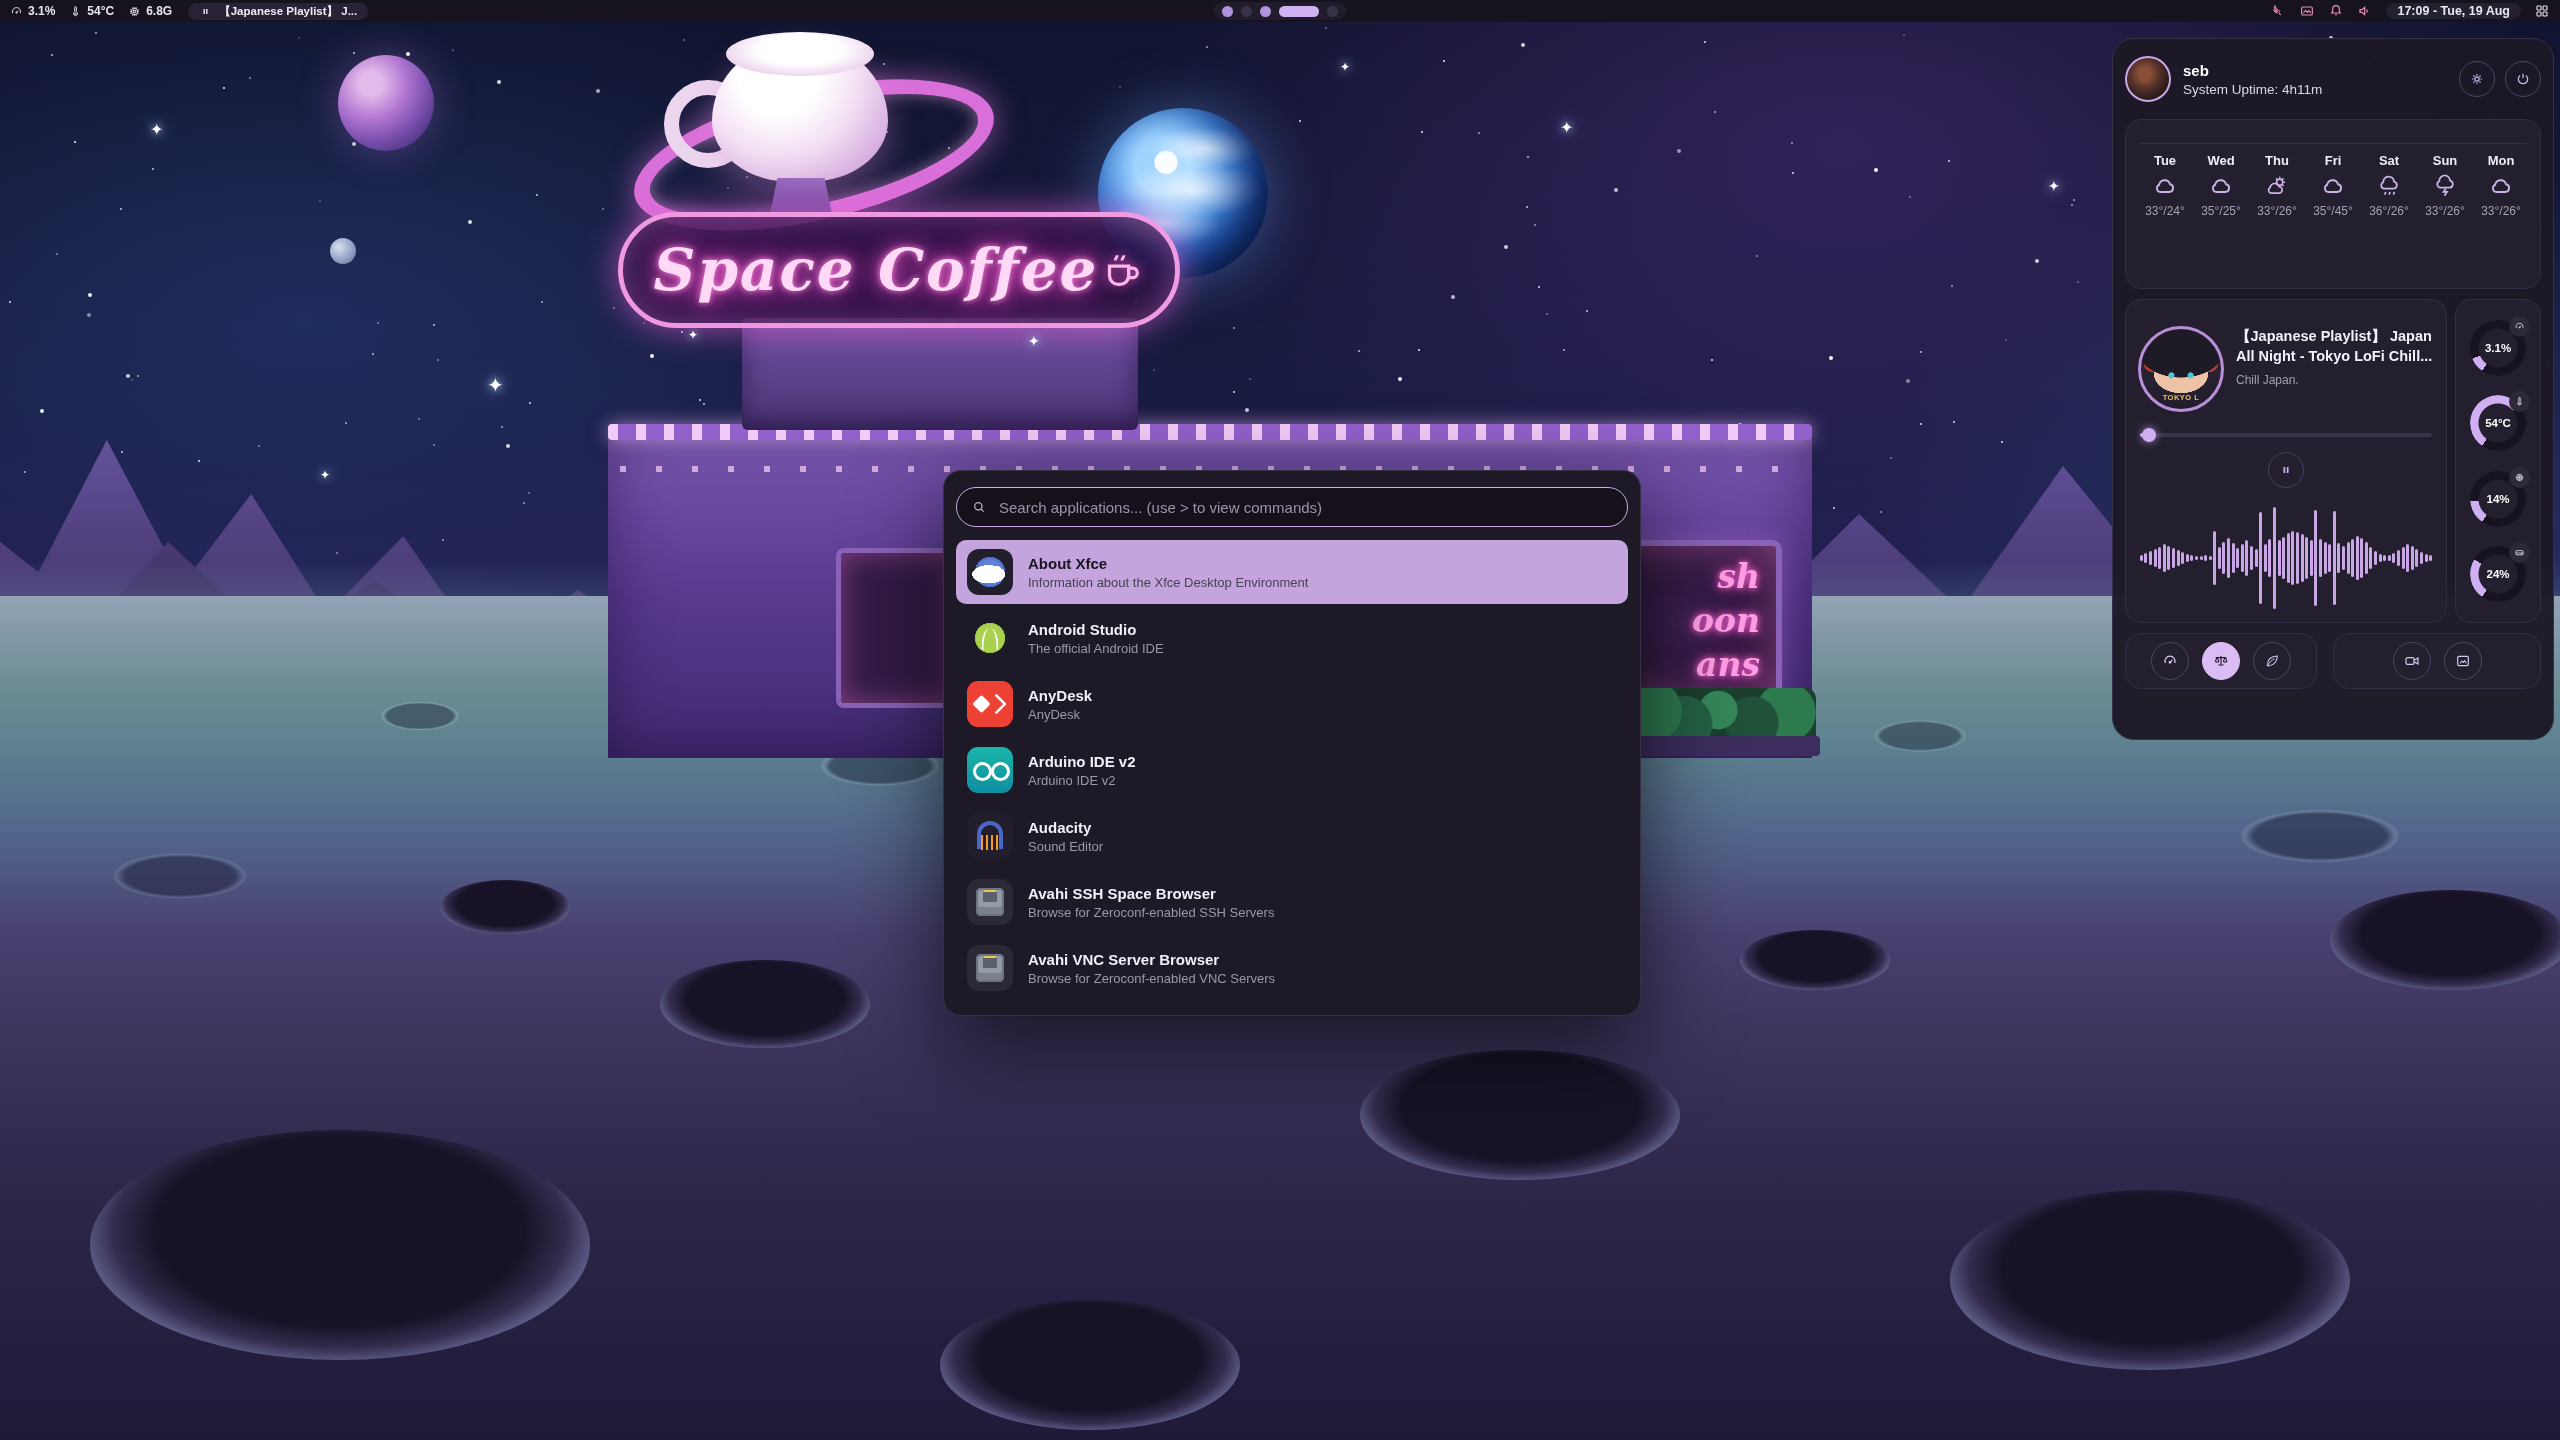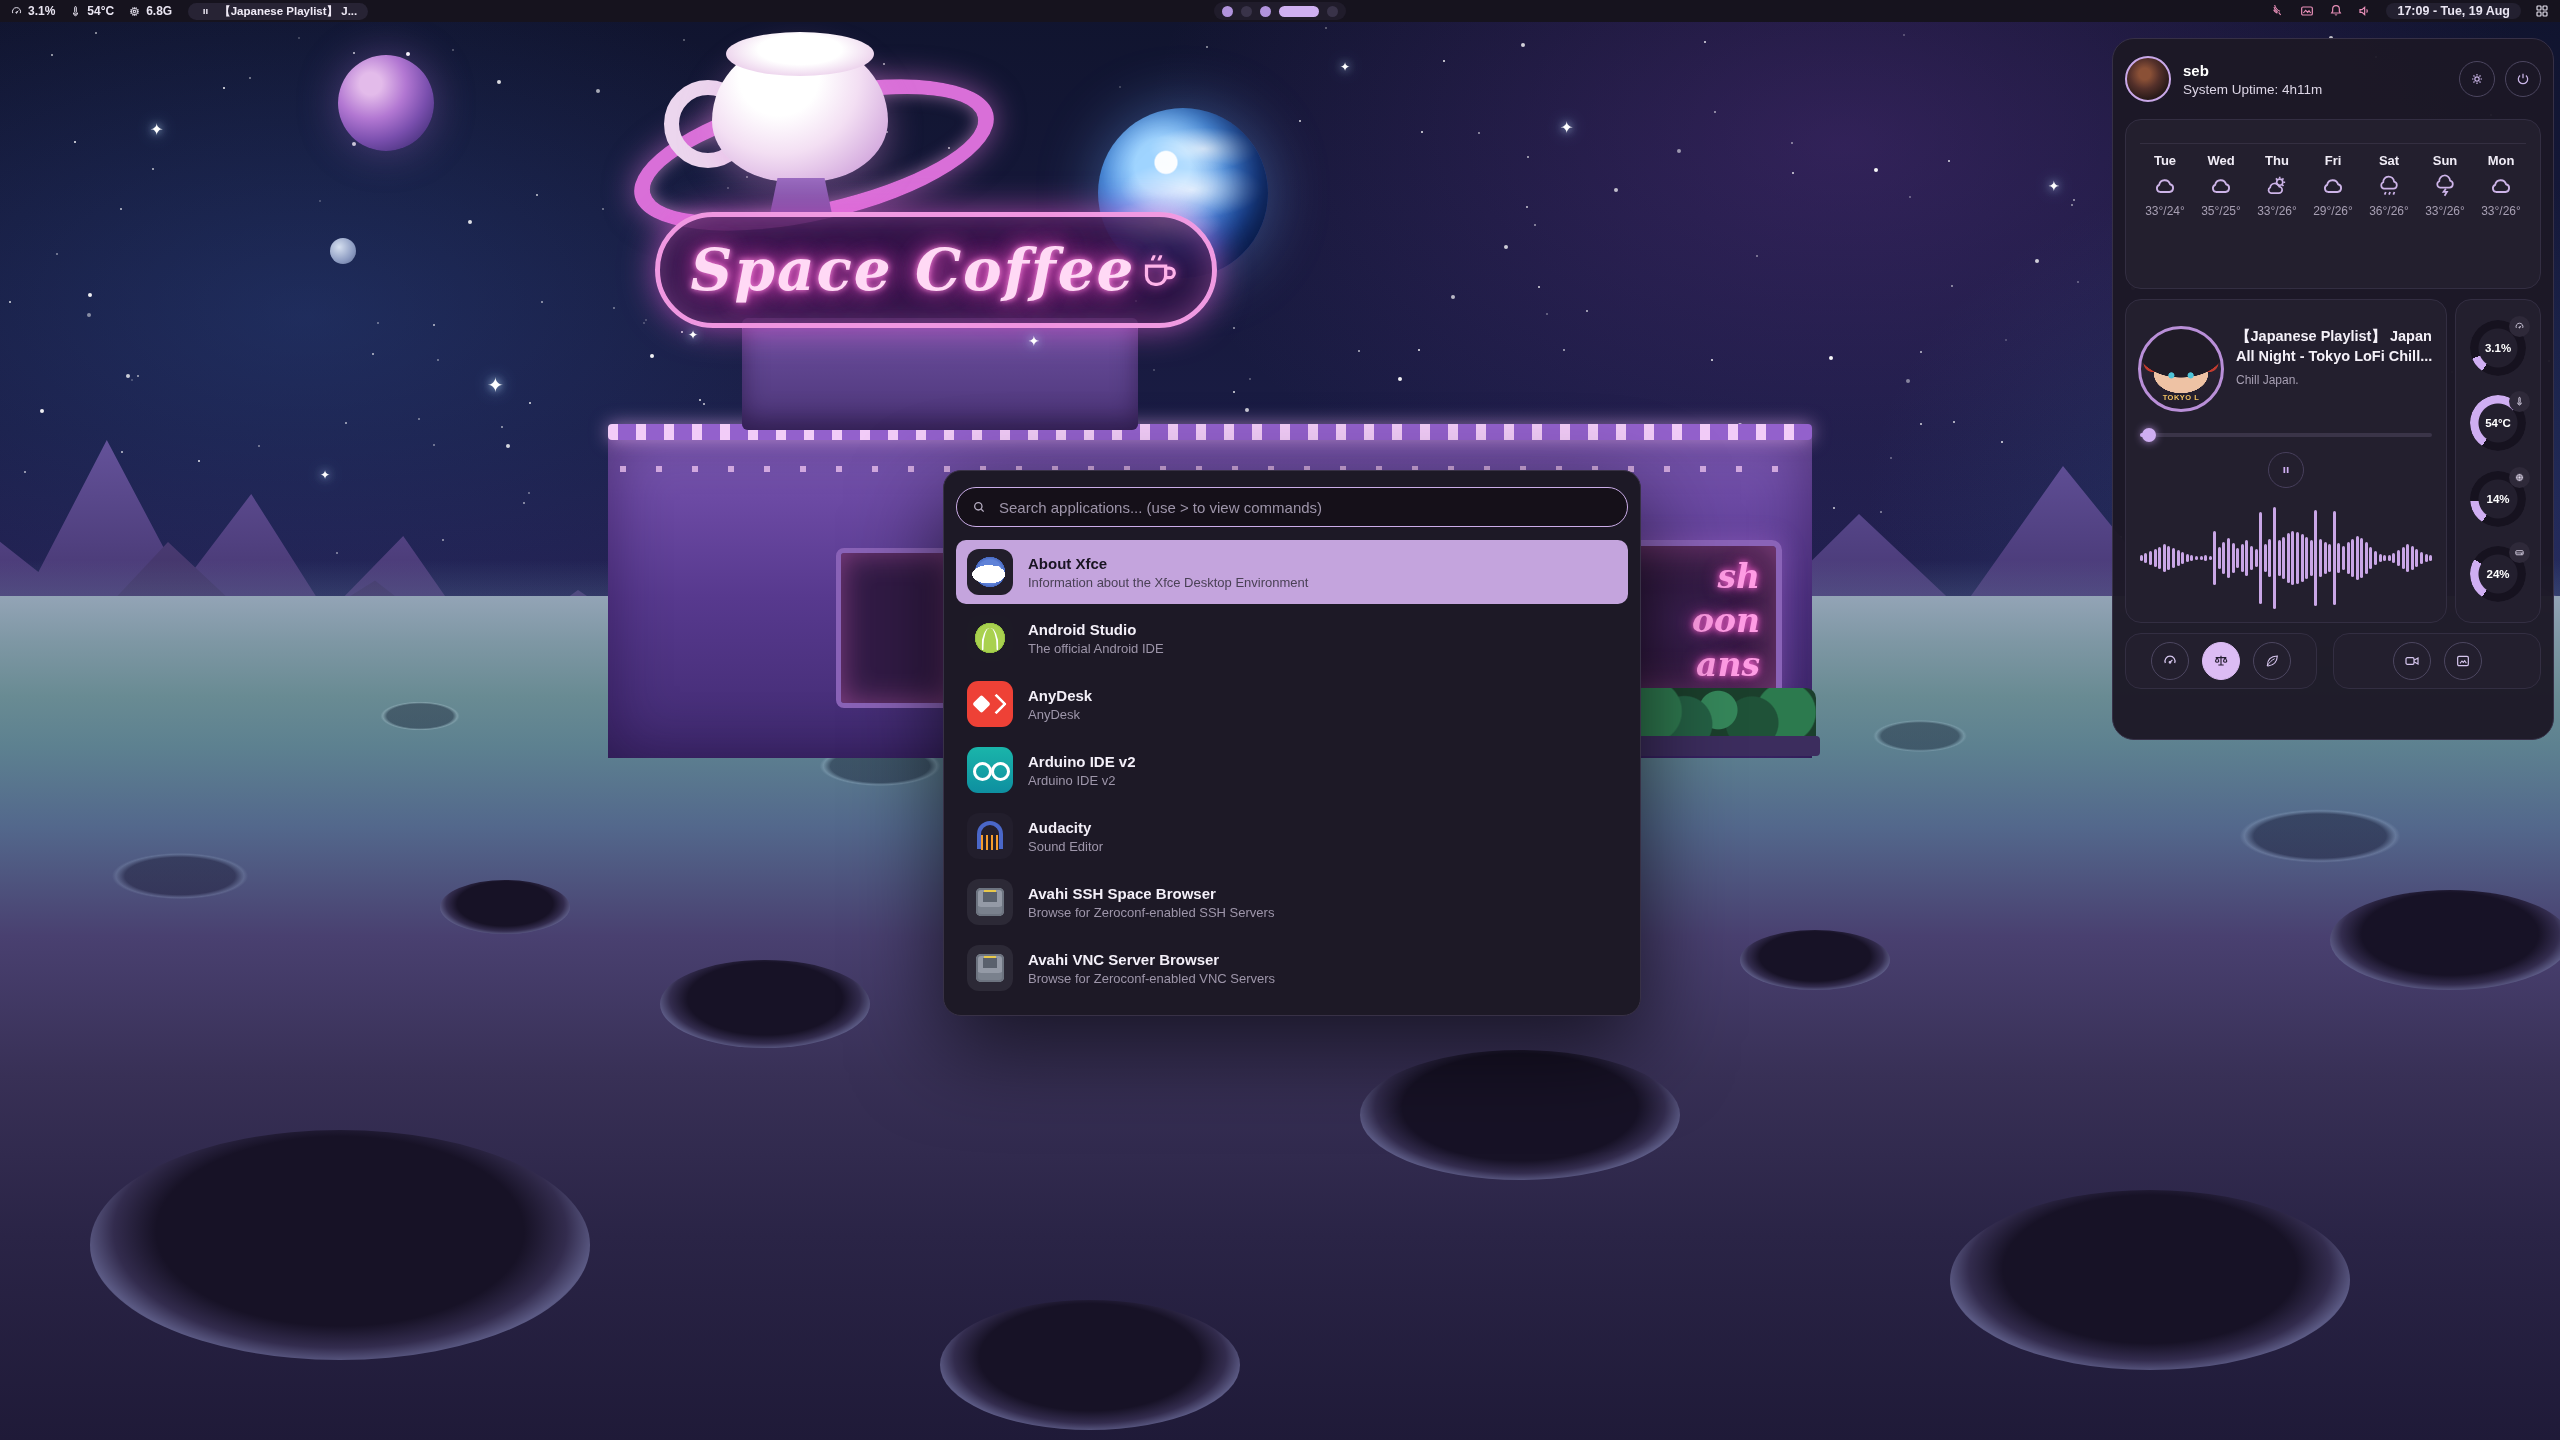--- a/index.html
+++ b/index.html
@@ -62,21 +62,21 @@
   #shop-front{left:608px;top:428px;width:1204px;height:330px;border-radius:8px 8px 0 0;background:
      linear-gradient(180deg,#7e5cb4 0,#6c4aa4 70px,#57398e 170px,#402a70 330px);
      box-shadow:inset 0 0 60px rgba(20,5,40,.45);}
   #shop-strip{left:608px;top:424px;width:1204px;height:16px;background:
      repeating-linear-gradient(90deg,#f2ccf8 0 10px,#9361cc 10px 28px);
      box-shadow:0 0 18px rgba(240,180,250,.6);border-radius:4px;}
   #shop-lights{left:620px;top:466px;width:1180px;height:6px;background:
      repeating-linear-gradient(90deg,rgba(255,210,250,.85) 0 6px,transparent 6px 36px);opacity:.8;}
   #pedestal{left:742px;top:318px;width:396px;height:112px;background:linear-gradient(180deg,#6d50a0,#4c3578);
      box-shadow:inset 0 6px 0 rgba(230,190,250,.35),inset 0 -10px 24px rgba(20,5,40,.5);border-radius:6px;}
-  #sign{left:655px;top:212px;width:552px;height:106px;border-radius:60px;
+  #sign{left:618px;top:212px;width:552px;height:106px;border-radius:60px;
      background:rgba(44,16,66,.82);border:5px solid #f09ae2;
      box-shadow:0 0 34px rgba(235,100,220,.65),inset 0 0 30px rgba(250,140,235,.35);
      display:flex;align-items:center;justify-content:center;}
   #sign-text{font-family:"DejaVu Serif","Liberation Serif",serif;font-style:italic;font-weight:bold;
      font-size:58px;letter-spacing:2px;color:#ffd9f5;
      text-shadow:0 0 6px #ff8ae0,0 0 20px #f056c8,0 0 42px #d030b0;}
   #sign-cup{width:46px;height:46px;color:#ffb4ea;filter:drop-shadow(0 0 6px #f060d0);}
   #cup-ring{left:630px;top:90px;width:336px;height:98px;border-radius:50%;border:16px solid #d96fd8;
      transform:rotate(-13deg);box-shadow:0 0 30px rgba(230,120,225,.55),inset 0 0 16px rgba(255,180,245,.5);}
   #cup-handle{left:664px;top:80px;width:58px;height:58px;border-radius:50%;border:15px solid #ecd6ee;}
@@ -555,21 +555,21 @@
             <use href="#i-partly"></use>
           </svg>
           <span class="tt">33°/26°</span>
         </div>
 
         <div class="fc">
           <span class="day">Fri</span>
           <svg class="ic wi" width="26" height="26">
             <use href="#i-cloud"></use>
           </svg>
-          <span class="tt">29°/26°</span>
+          <span class="tt">35°/45°</span>
         </div>
 
         <div class="fc">
           <span class="day">Sat</span>
           <svg class="ic wi" width="26" height="26">
             <use href="#i-rain"></use>
           </svg>
           <span class="tt">36°/26°</span>
         </div>
 

